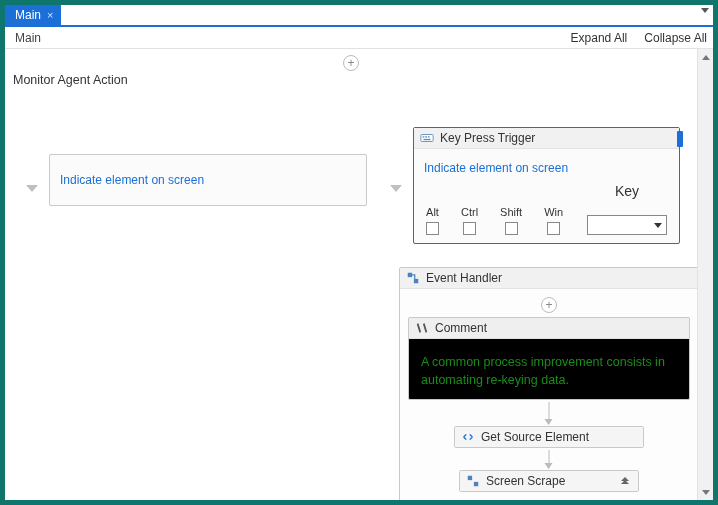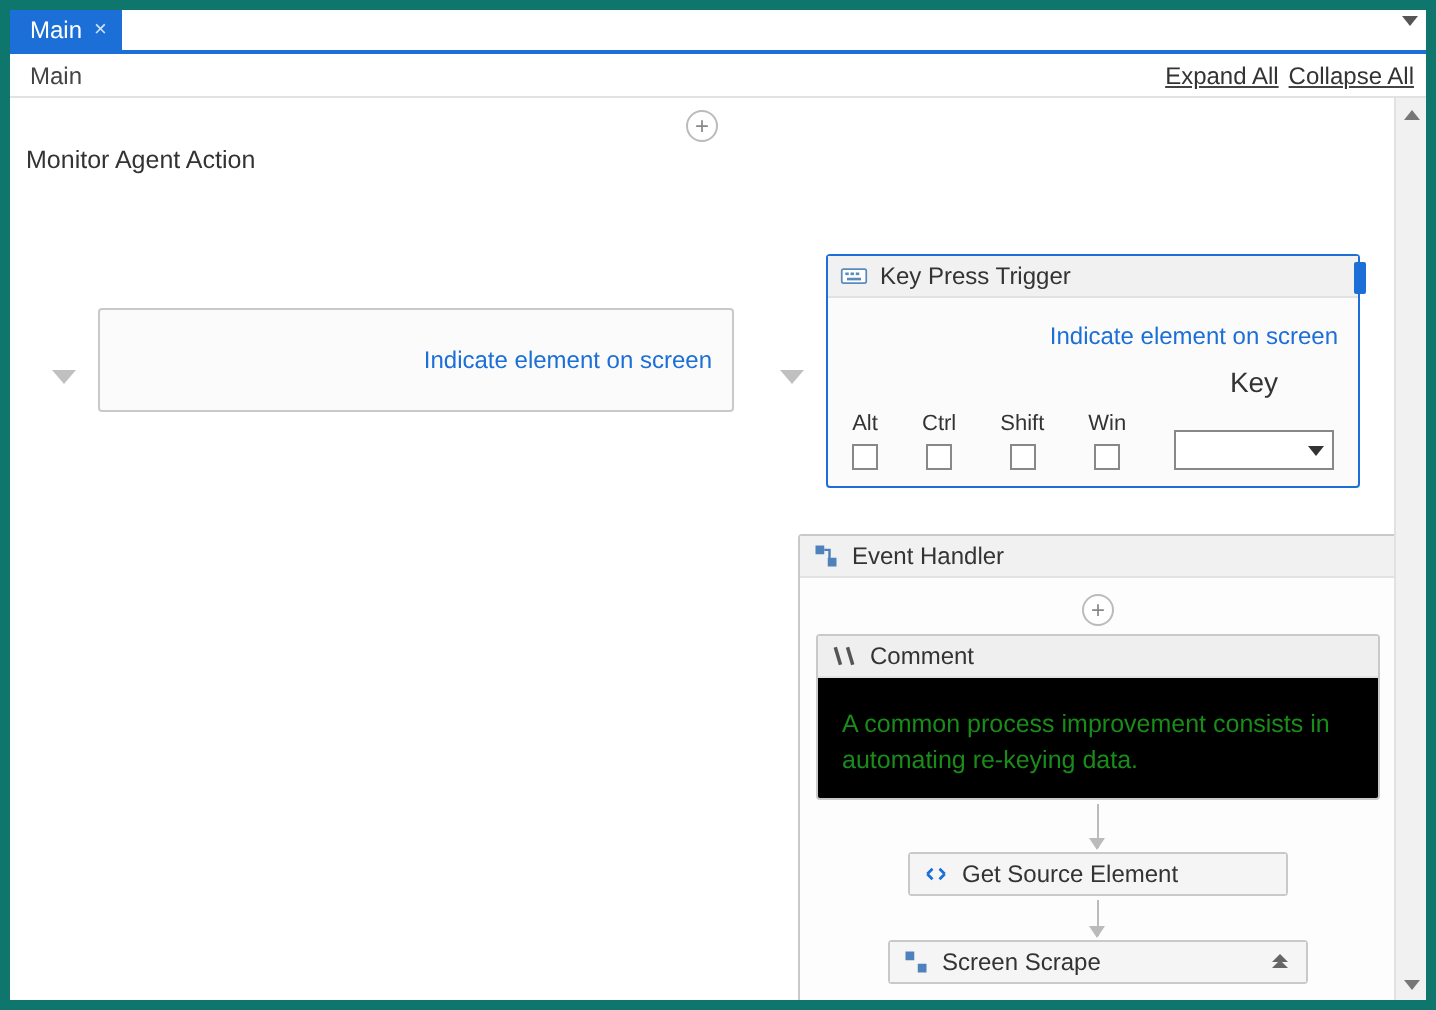--- a/index.html
+++ b/index.html
@@ -48,21 +48,21 @@
   
   .breadcrumb-row {
     height: 22px;
     display: flex; align-items: center;
     justify-content: space-between;
     padding: 0 6px 0 10px;
     border-bottom: 1px solid #e2e2e2;
     color: #444;
   }
   .breadcrumb-row .right {
-    display: flex; gap: 5px; text-decoration: underline;
+    display: flex; gap: 17px;
   }
   .link { color: #333; cursor: pointer; }
   
   .canvas-wrap {
     flex: 1;
     position: relative;
     overflow: hidden;
     background: #fff;
   }
   .vscroll {
@@ -119,21 +119,21 @@
   .conn {
     position: absolute;
     width: 18px; height: 18px;
     display:flex;align-items:center;justify-content:center;
   }
   .chev-down {
     width:0;height:0;border-left:6px solid transparent;border-right:6px solid transparent;border-top:7px solid #c0c0c0;
   }
 
   
-  .bluelink { color: #1c6fd6; text-align:right; cursor:pointer; font-size:12px; }
+  .bluelink { color: #1c6fd6; text-align:left; cursor:pointer; font-size:12px; }
 
   
   .sel { border-color: #1c6fd6; }
   .sel-handle {
     position:absolute; width:6px; height:16px; background:#1c6fd6;
     right:-4px; top:3px; border-radius:1px;
   }
 
   
   .mods { display:flex; gap:22px; padding: 4px 12px 8px 12px; align-items:flex-end; }
@@ -312,21 +312,21 @@
                 </svg>
             </span>
             <span>Get Source Element</span>
           </div>
         </div>
 
         <div style="position:relative; height:22px;">
           <div class="flow-arrow" style="top:2px; height:18px;"></div>
         </div>
 
-        <div class="activity" style="position:relative; margin:0 auto; width:210px; background:#fff;">
+        <div class="activity" style="position:relative; margin:0 auto; width:180px; background:#fff;">
           <div class="activity-header" style="background:#f5f5f5; border-bottom:none;">
             <span class="ico">
               <svg viewBox="0 0 16 16" width="14" height="14">
                   <rect x="2" y="2" width="5" height="5" fill="#4f81bd"></rect>
                   <rect x="9" y="9" width="5" height="5" fill="#4f81bd"></rect>
                 </svg>
             </span>
             <span>Screen Scrape</span>
             <span class="spacer"></span>
             <span class="dbl-chev">

